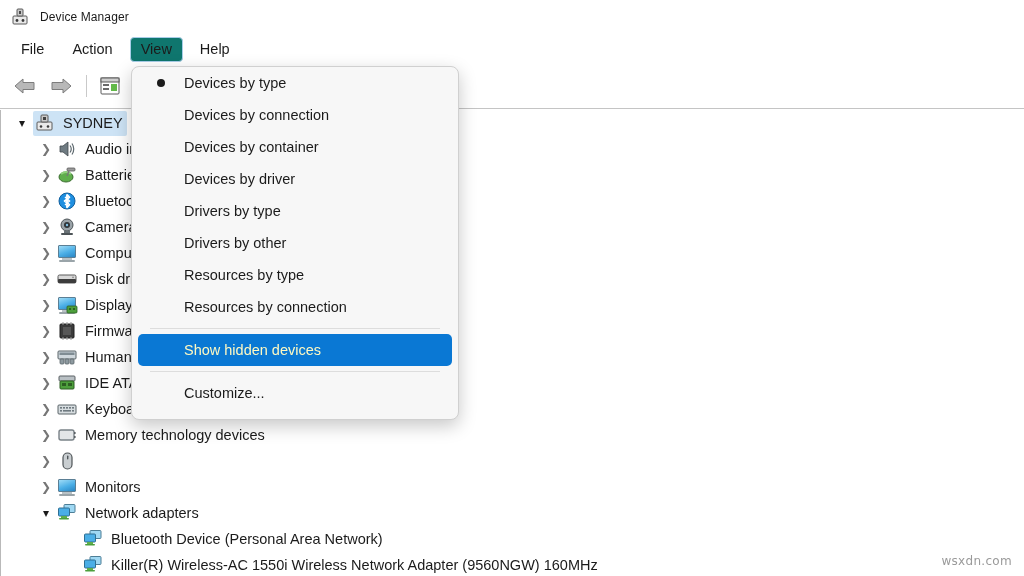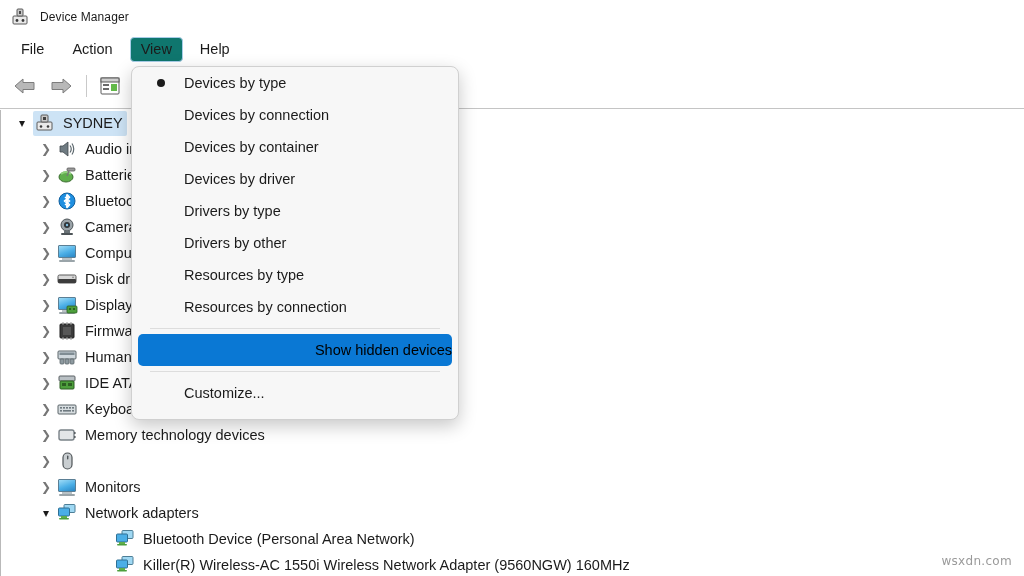--- a/index.html
+++ b/index.html
@@ -86,21 +86,21 @@
   .row .ico{
     width:22px;height:20px;flex:none;position:relative;margin-right:6px;
   }
   .row .lbl{overflow:hidden;text-overflow:clip;}
   .row.selected .hl{
     background:#cde3f5;border-radius:2px;padding:2px 4px 3px 2px;
     display:flex;align-items:center;
   }
   .indent-0{padding-left:10px;}
   .indent-1{padding-left:34px;}
-  .indent-2{padding-left:114px;}
+  .indent-2{padding-left:82px;}
 
   
   .ic{position:absolute;}
   .screen{
     left:1px;top:2px;width:18px;height:13px;
     background:linear-gradient(160deg,#9fdcf7 0%,#4aaee6 55%,#2b86c4 100%);
     border:1px solid #5b7f95;border-radius:1px;box-sizing:border-box;
   }
   .screen-base{
     left:5px;top:15px;width:10px;height:3px;background:#b9c2c6;
@@ -123,21 +123,21 @@
     height:32px;display:flex;align-items:center;
     font-size:14.5px;color:#1b1b1b;
     margin:0 6px;border-radius:5px;
     cursor:default;white-space:nowrap;
   }
   .mi .bullet-col{width:46px;flex:none;display:flex;align-items:center;justify-content:center;}
   .mi .bullet{
     width:8px;height:8px;border-radius:50%;background:#1b1b1b;display:none;
   }
   .mi.checked .bullet{display:block;}
-  .mi.highlight{background:#0a78d4;color:#000000;justify-content:flex-end;}
+  .mi.highlight{background:#0a78d4;color:#fef9c3;}
   .msep{
     height:1px;background:#dddddd;margin:5px 18px 5px 18px;
   }
 
   
   #watermark{
     position:absolute;right:12px;bottom:8px;
     font-size:12px;color:#9a9a9a;
     font-family:"DejaVu Sans", sans-serif;
     letter-spacing:0.3px;

